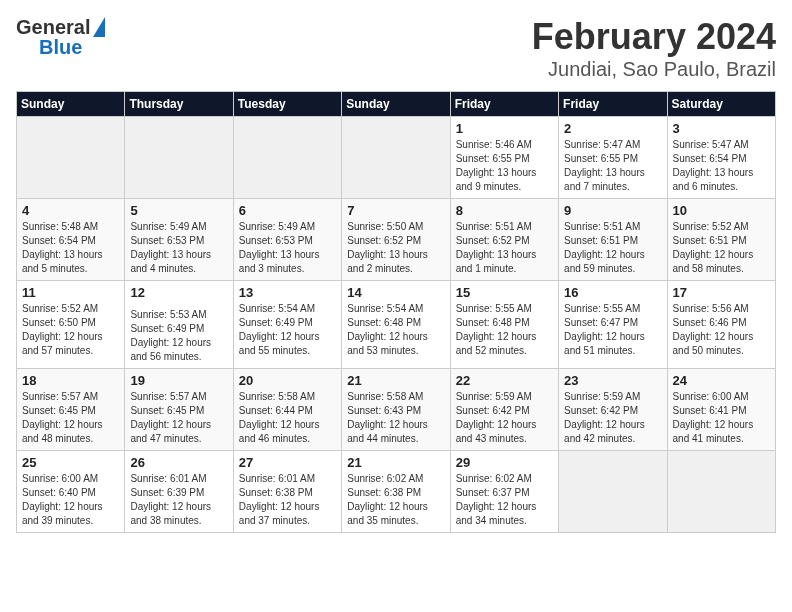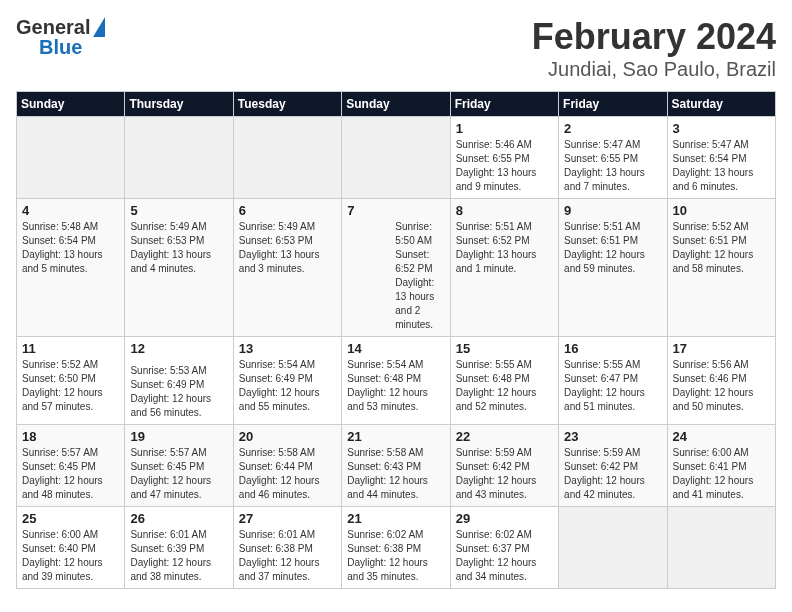--- a/index.html
+++ b/index.html
@@ -141,21 +141,21 @@
 Daylight: 13 hours and 4 minutes.</div>
         </td>
         <td>
           <div class="day-number">6</div>
           <div class="day-info" style="white-space: pre-line;">Sunrise: 5:49 AM
 Sunset: 6:53 PM
 Daylight: 13 hours and 3 minutes.</div>
         </td>
         <td>
           <div class="day-number">7</div>
-          <div class="day-info" style="white-space: pre-line; margin-left: 48px;">Sunrise: 5:50 AM
+          <div class="day-info" style="white-space: pre-line;">Sunrise: 5:50 AM
 Sunset: 6:52 PM
 Daylight: 13 hours and 2 minutes.</div>
         </td>
         <td>
           <div class="day-number">8</div>
           <div class="day-info" style="white-space: pre-line;">Sunrise: 5:51 AM
 Sunset: 6:52 PM
 Daylight: 13 hours and 1 minute.</div>
         </td>
         <td>

